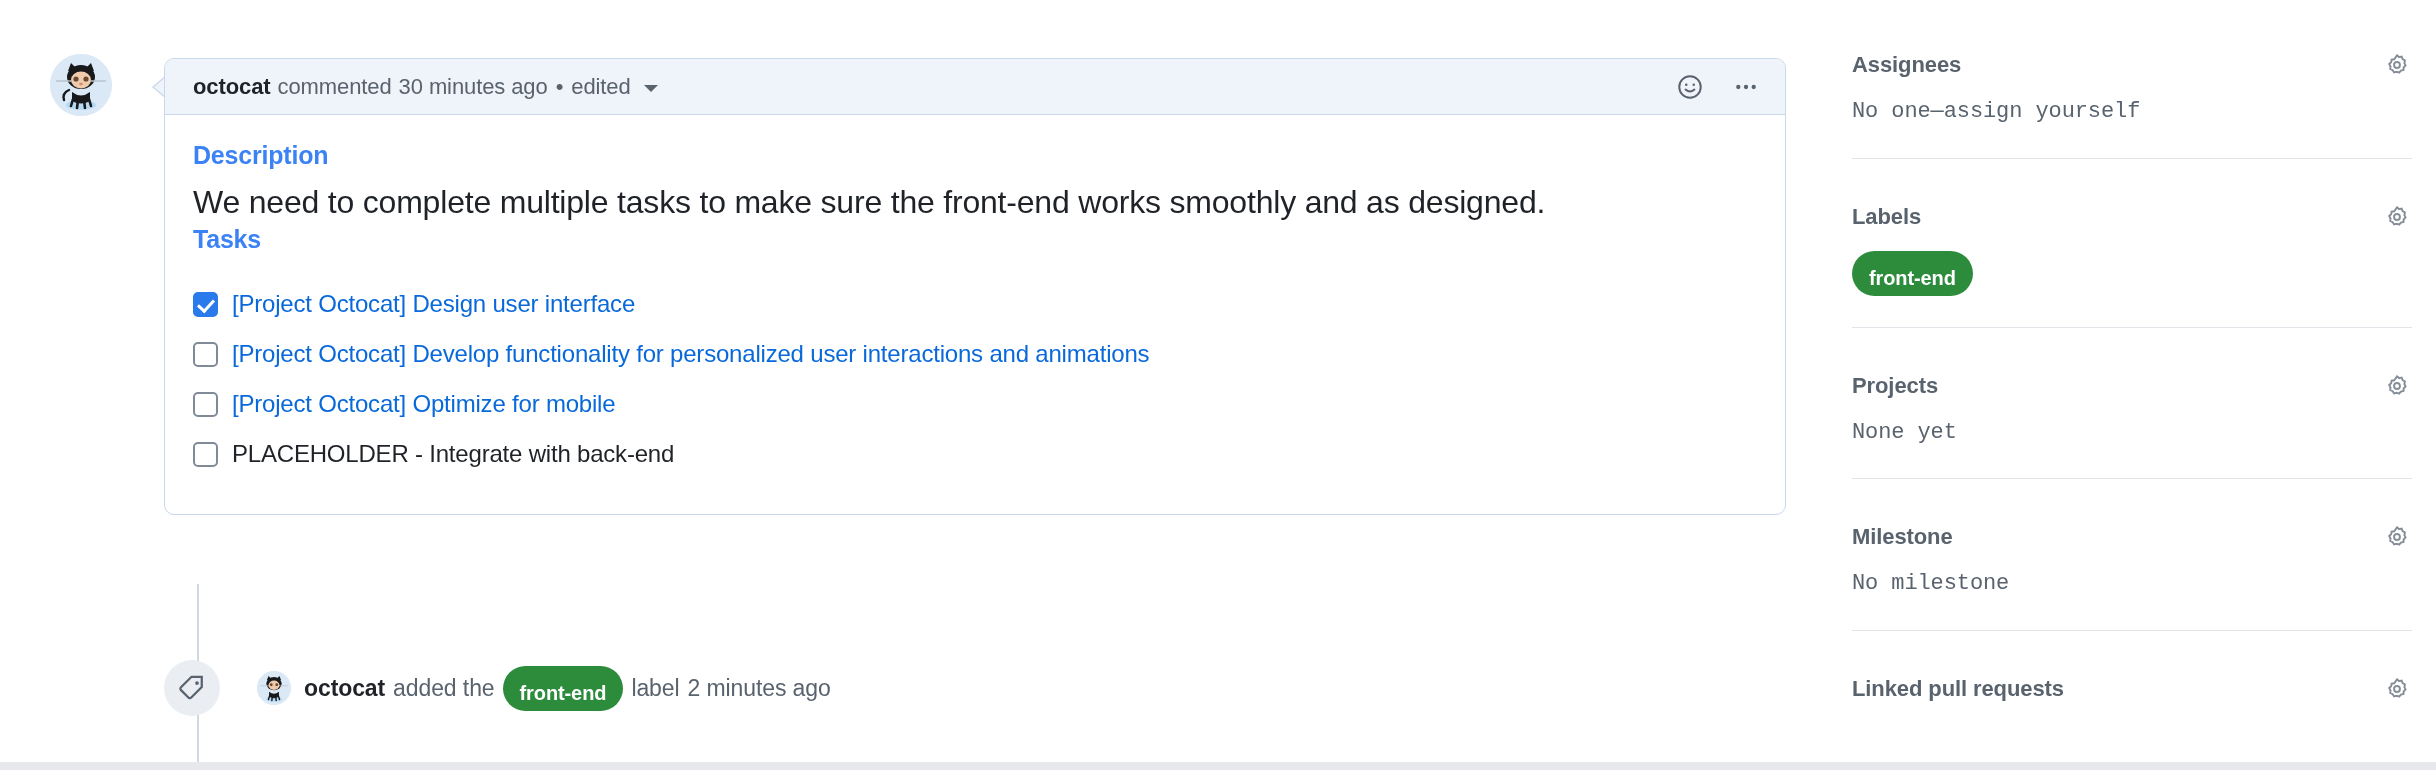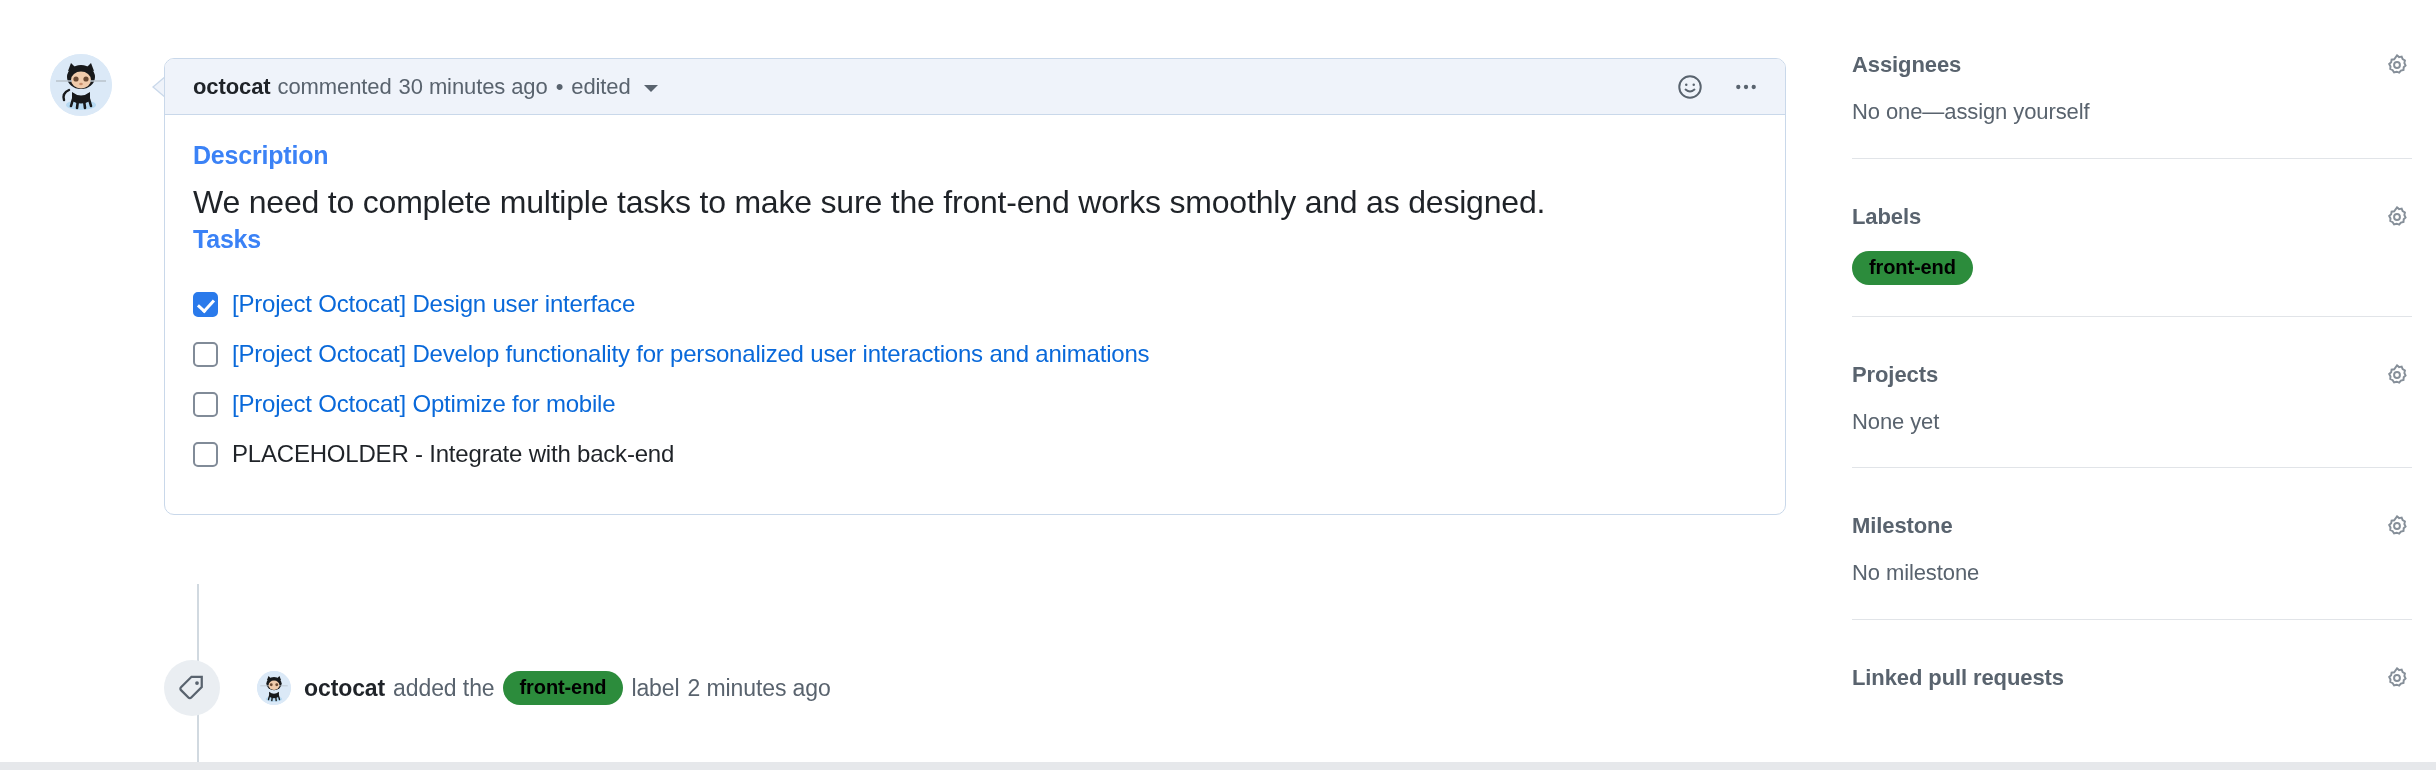--- a/index.html
+++ b/index.html
@@ -248,25 +248,25 @@
   }
   .tl-text .author {
     font-weight: 700;
     color: #1f2328;
   }
 
   .label-pill {
     display: inline-flex;
     align-items: center;
     background: #2c8c3c;
-    color: #000000;
+    color: #ffffff;
     font-size: 20px;
     font-weight: 700;
     border-radius: 999px;
-    padding: 5px 17px 6px 17px;
+    padding: 16px 17px 6px 17px;
     letter-spacing: -0.1px;
     line-height: 1.15;
   }
 
   .bottom-divider {
     position: absolute;
     left: 0;
     top: 762px;
     width: 2436px;
     height: 8px;
@@ -296,20 +296,21 @@
     width: 30px;
     height: 30px;
   }
 
   .side-value {
     font-size: 22px;
     color: #59636e;
     letter-spacing: -0.1px;
     margin-top: 16px;
     line-height: 1.3;
+    font-family: Liberation Mono, monospace;
   }
 
   .side-labels { margin-top: 17px; }
 
   .side-rule {
     height: 1px;
     background: #e1e4e8;
     margin-top: 31px;
   }
 

